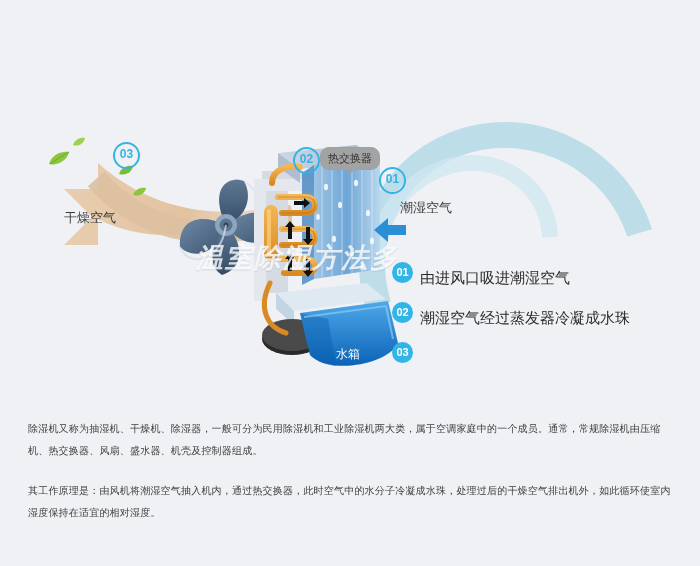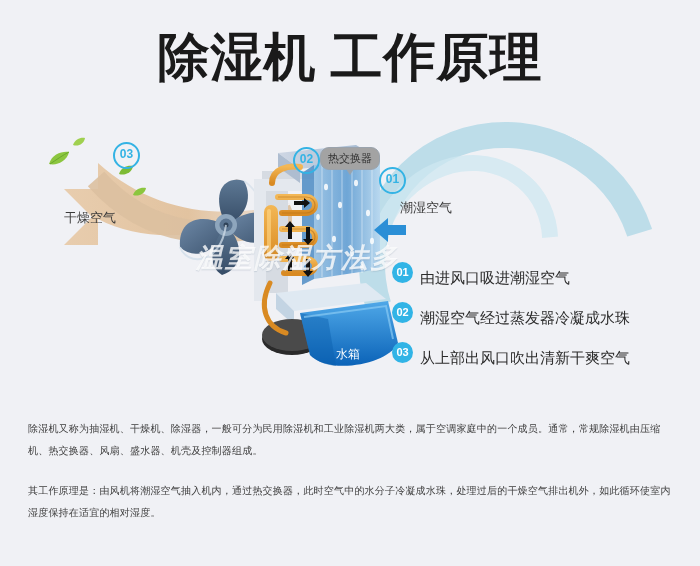--- a/index.html
+++ b/index.html
@@ -118,23 +118,20 @@
     font-family:"DejaVu Sans","Liberation Sans",sans-serif;
     margin:0 0 18px 0;letter-spacing:.2px;
   }
   .para:last-child{margin-bottom:0;}
 </style>
 </head>
 <body>
 
 <div class="page">
 
-  <div class="title">
-    <span>除湿机</span><span class="t-gap"></span><span>工作原理</span>
-  </div>
 
   <div class="stage">
 
     <div class="arc"></div>
     <div class="arc2"></div>
 
     <div class="tan-arrow">
       <svg width="230" height="96" viewBox="0 0 230 96">
         <defs>
           <linearGradient id="tang" x1="0" y1="0" x2="1" y2="0">
@@ -302,21 +299,20 @@
     <div class="step">
       <div class="step-badge">01</div>
       <div class="step-text">由进风口吸进潮湿空气</div>
     </div>
     <div class="step">
       <div class="step-badge">02</div>
       <div class="step-text">潮湿空气经过蒸发器冷凝成水珠</div>
     </div>
     <div class="step">
       <div class="step-badge">03</div>
-      <div class="step-text">从上部出风口吹出清新干爽空气</div>
     </div>
   </div>
 
   <div class="watermark">温室除湿方法多</div>
 
   <div class="body-copy">
     <p class="para">除湿机又称为抽湿机、干燥机、除湿器，一般可分为民用除湿机和工业除湿机两大类，属于空调家庭中的一个成员。通常，常规除湿机由压缩机、热交换器、风扇、盛水器、机壳及控制器组成。</p>
     <p class="para">其工作原理是：由风机将潮湿空气抽入机内，通过热交换器，此时空气中的水分子冷凝成水珠，处理过后的干燥空气排出机外，如此循环使室内湿度保持在适宜的相对湿度。</p>
   </div>
 

